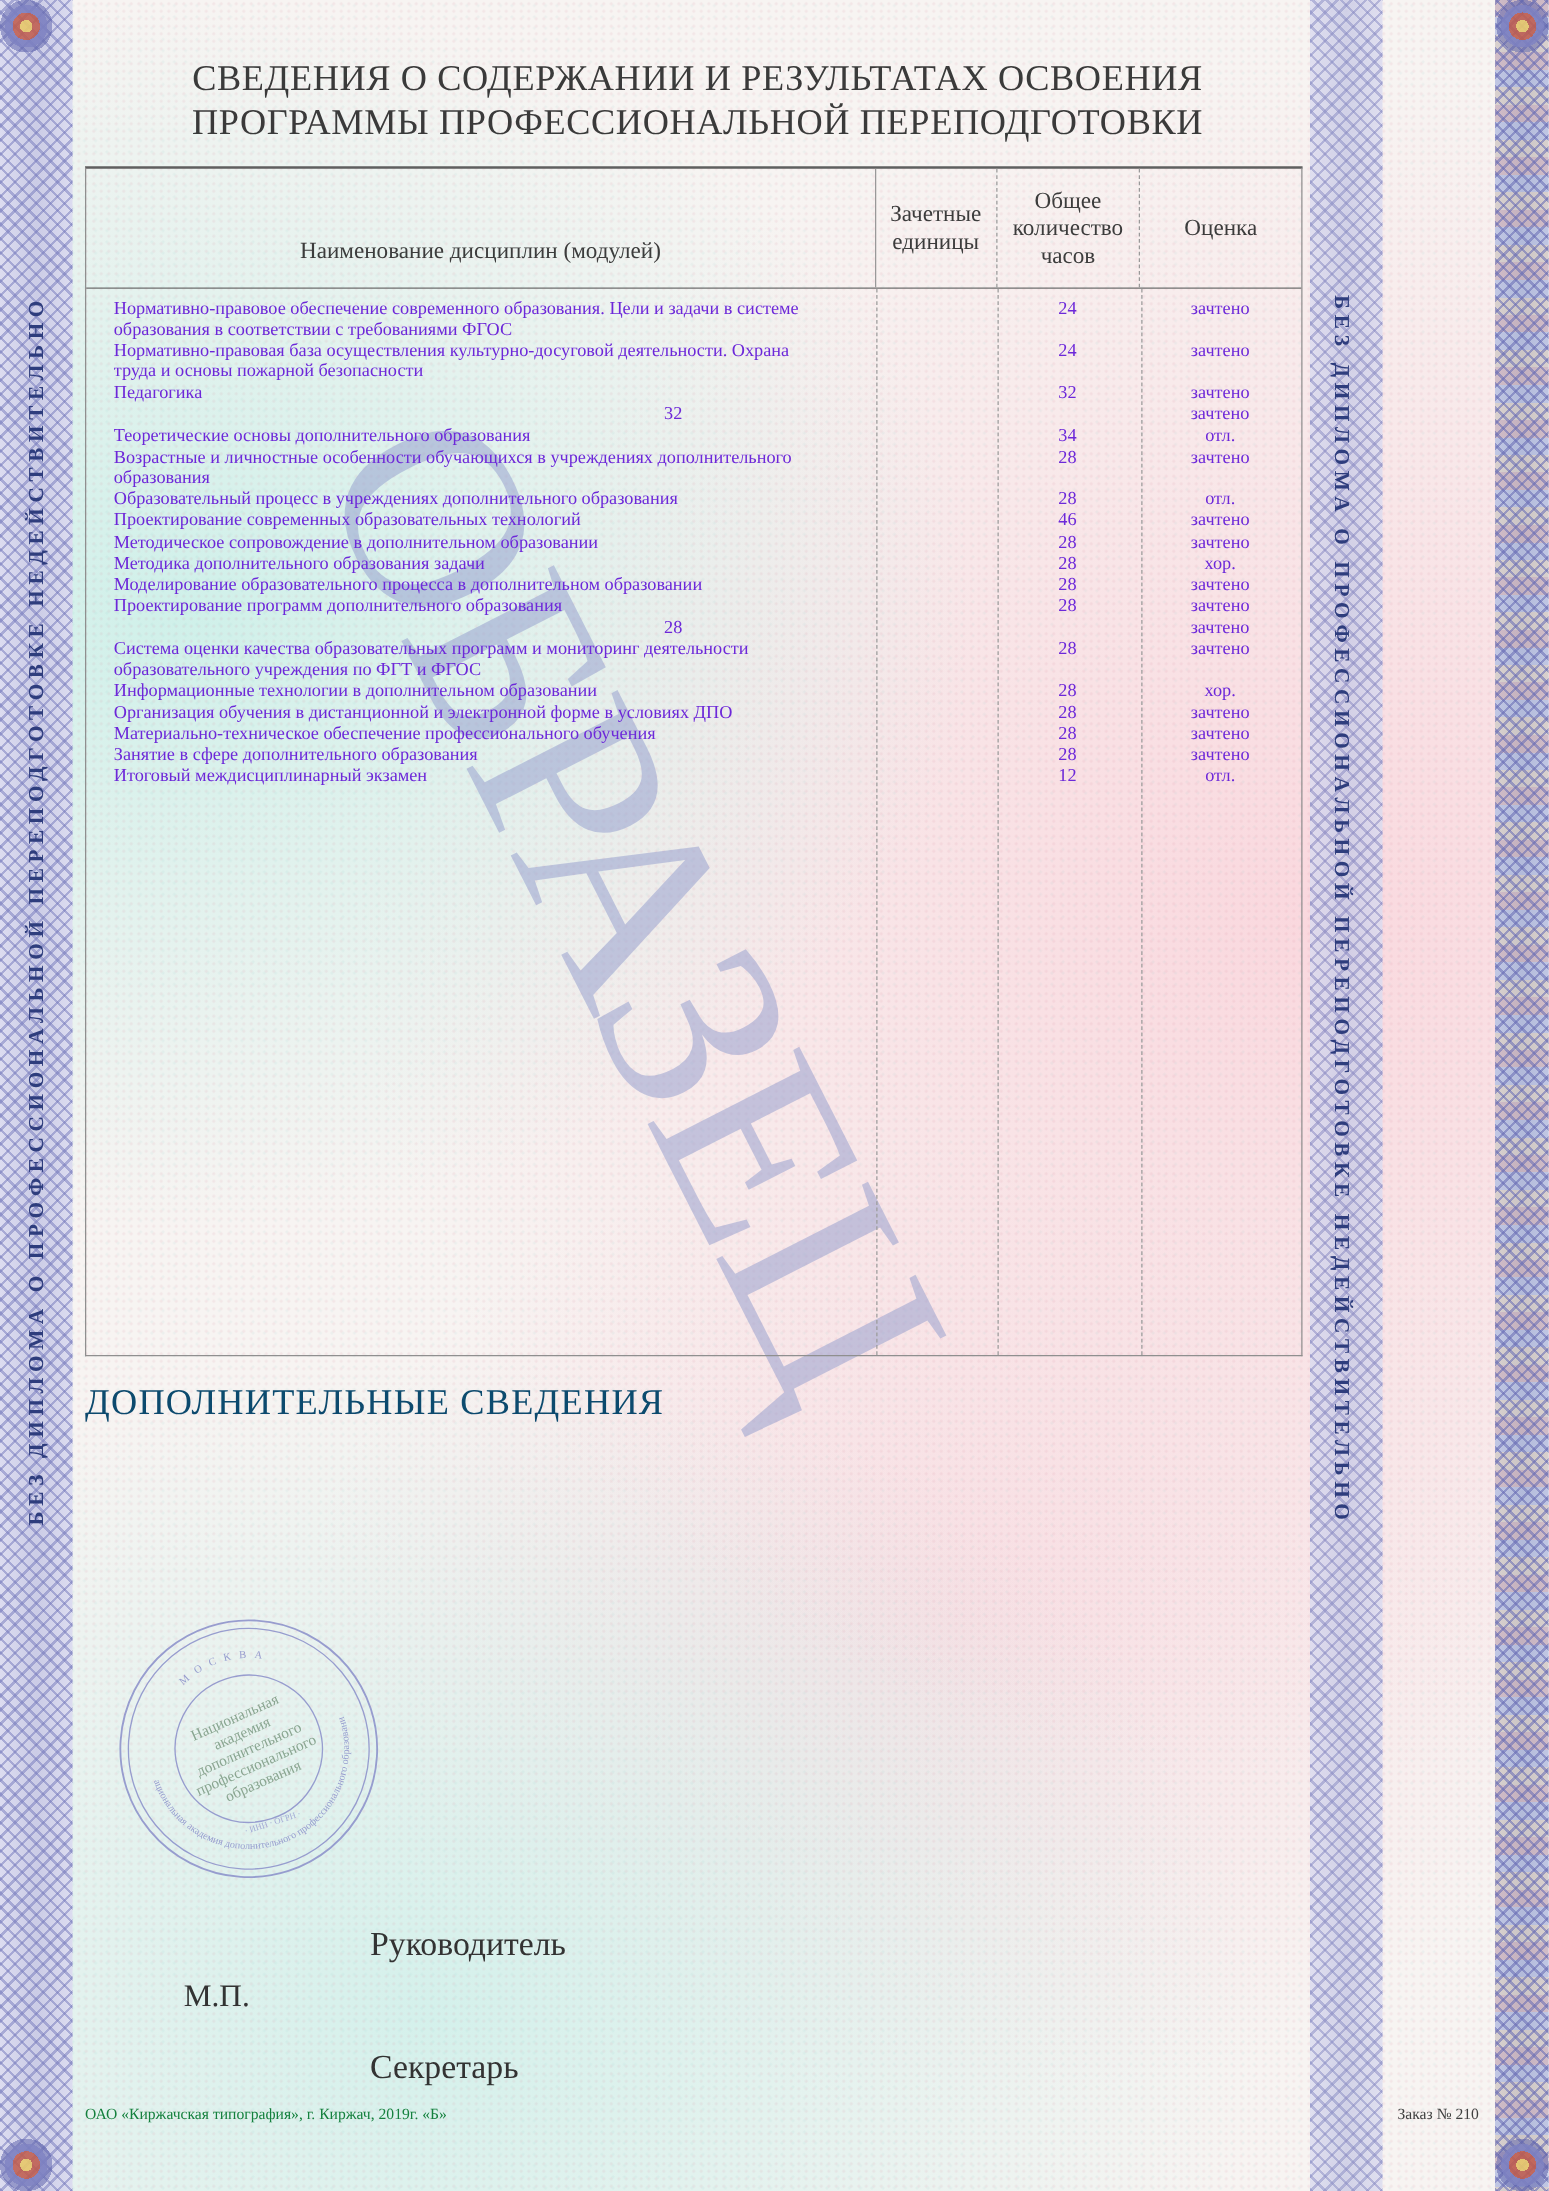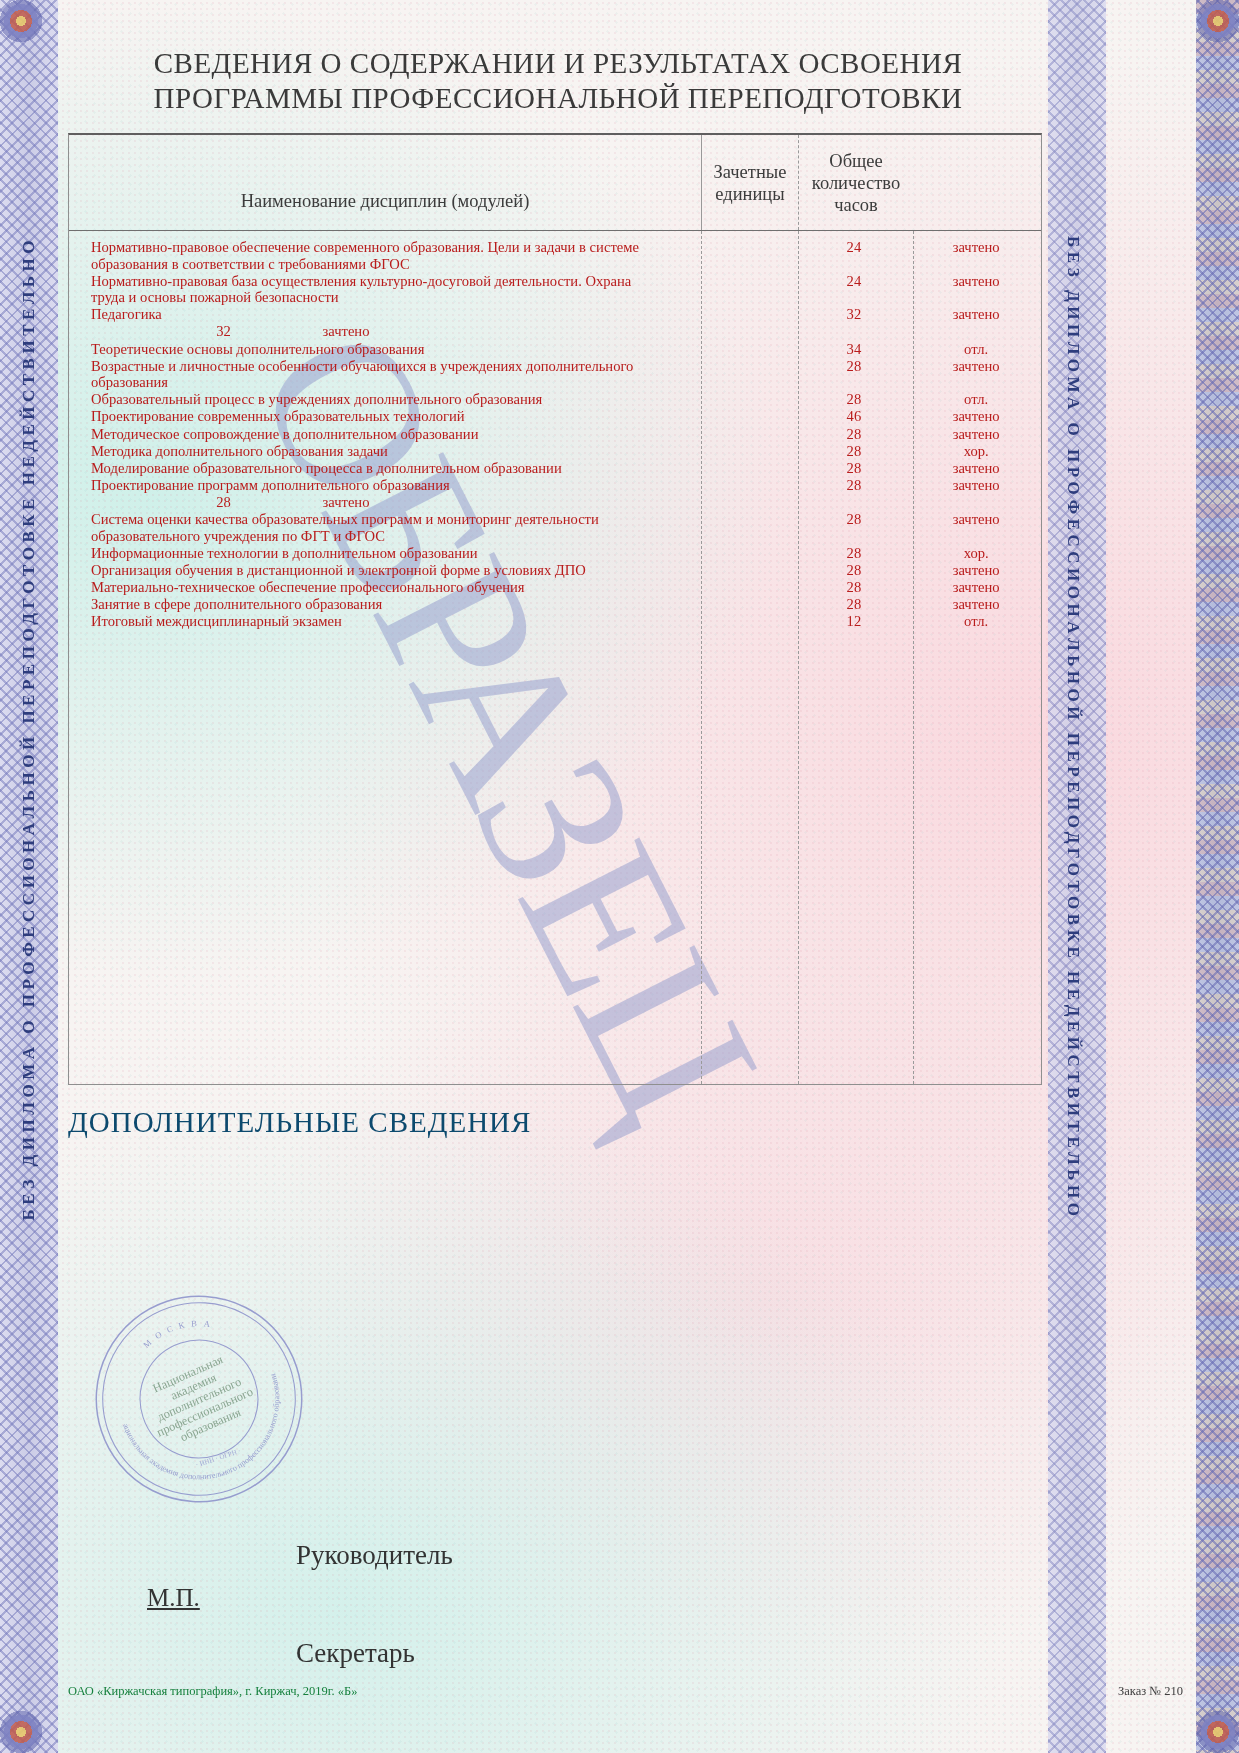--- a/index.html
+++ b/index.html
@@ -73,34 +73,34 @@
     font-size:18.5px;line-height:22px;box-sizing:border-box;
   }
   .hc-name{width:632px;margin-top:36px;}
   .hc-credits{width:97px;border-left:1px solid #999;}
   .hc-hours{width:115px;border-left:1px dashed #999;}
   .hc-grade{width:130px;border-left:1px dashed #999;}
   .tbody{flex:1;display:flex;flex-direction:column;padding-top:8px;position:relative;}
   .colguides{position:absolute;left:0;top:0;right:0;bottom:0;pointer-events:none;}
   .colguides .g{position:absolute;top:0;bottom:0;border-left:1px dashed #9a9a9a;}
   .g1{left:632px;} .g2{left:729px;} .g3{left:844px;}
-  .trow{display:flex;align-items:flex-start;margin-bottom:0.5px;color:#b91c1c;}
+  .trow{display:flex;align-items:flex-start;margin-bottom:0.5px;color:#6d28d9;justify-content:space-between;}
   .trow .c{box-sizing:border-box;font-size:14.6px;line-height:16.6px;}
   .c.name{width:632px;padding-left:22px;padding-right:34px;text-align:left;}
   .c.credits{width:97px;text-align:center;}
   .c.hours{width:115px;text-align:center;}
   .c.grade{width:130px;text-align:center;}
   .add-heading{
     position:absolute;left:68px;top:1106px;z-index:2;
     font-size:29px;letter-spacing:1px;color:#0c4a6e;
   }
   .stamp{position:absolute;left:92px;top:1292px;width:214px;height:214px;z-index:3;transform:rotate(-18deg);opacity:0.88;}
   .sig{position:absolute;z-index:3;color:#333;}
   .sig-head{left:296px;top:1540px;font-size:27px;}
-  .sig-mp{left:147px;top:1584px;font-size:25px;text-decoration:underline;}
+  .sig-mp{left:147px;top:1584px;font-size:25px;}
   .sig-secretary{left:296px;top:1638px;font-size:27px;}
   .footer-left{position:absolute;left:68px;top:1684px;font-size:12.5px;color:#15803d;z-index:3;}
   .footer-right{position:absolute;left:1118px;top:1684px;font-size:12.5px;color:#404040;z-index:3;}
 </style>
 </head>
 <body>
 
 <div class="braid band-left"></div>
 <div class="braid band-right"></div>
 <div class="braid edge-right"></div>
@@ -117,20 +117,21 @@
 <div class="title">
   <div>СВЕДЕНИЯ О СОДЕРЖАНИИ И РЕЗУЛЬТАТАХ ОСВОЕНИЯ</div>
   <div>ПРОГРАММЫ ПРОФЕССИОНАЛЬНОЙ ПЕРЕПОДГОТОВКИ</div>
 </div>
 
 <div class="doc-table">
   <div class="thead">
     <div class="hc hc-name">Наименование дисциплин (модулей)</div>
     <div class="hc hc-credits">Зачетные единицы</div>
     <div class="hc hc-hours">Общее количество часов</div>
+    <div class="hc hc-grade">Оценка</div>
   </div>
   <div class="tbody">
     <div class="colguides">
       <div class="g g1"></div>
         <div class="g g2"></div>
         <div class="g g3"></div>
     </div>
   <div class="trow">
         <div class="c name">Нормативно-правовое обеспечение современного образования. Цели и задачи в системе образования в соответствии с требованиями ФГОС</div>
         <div class="c credits"></div>

